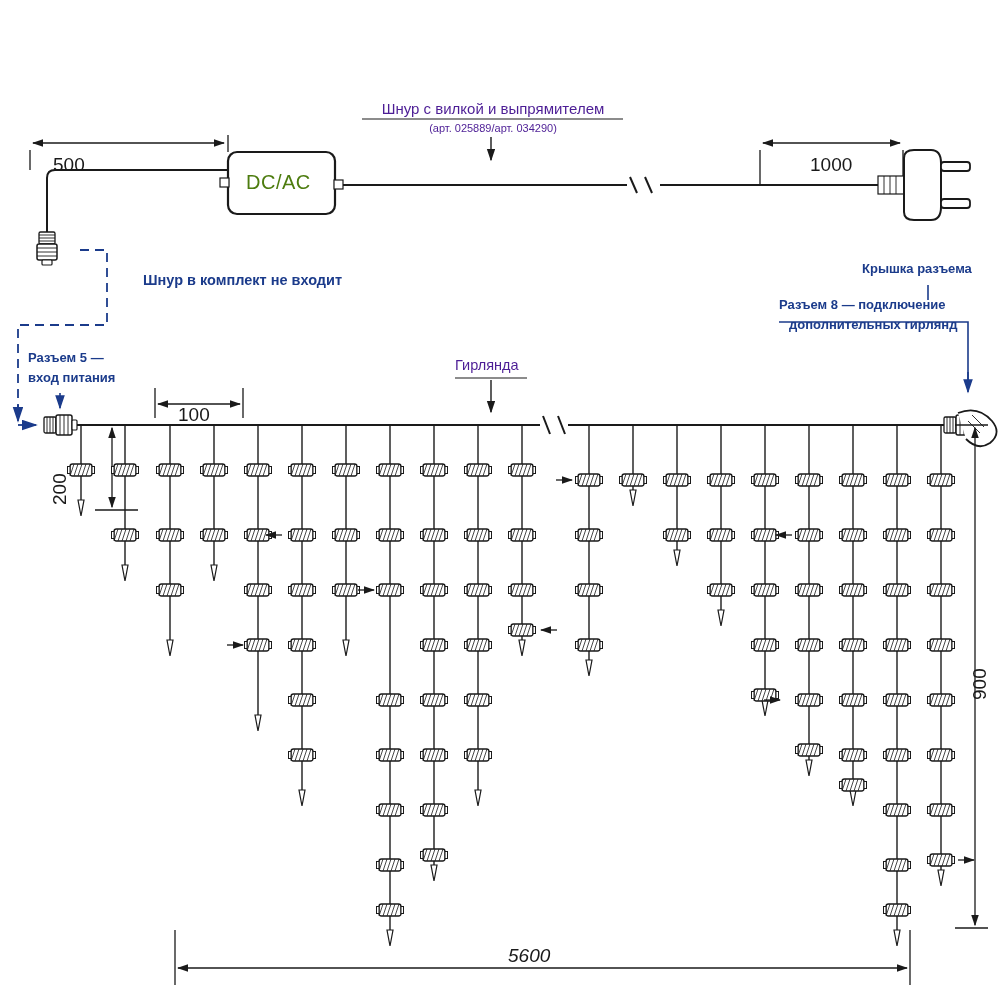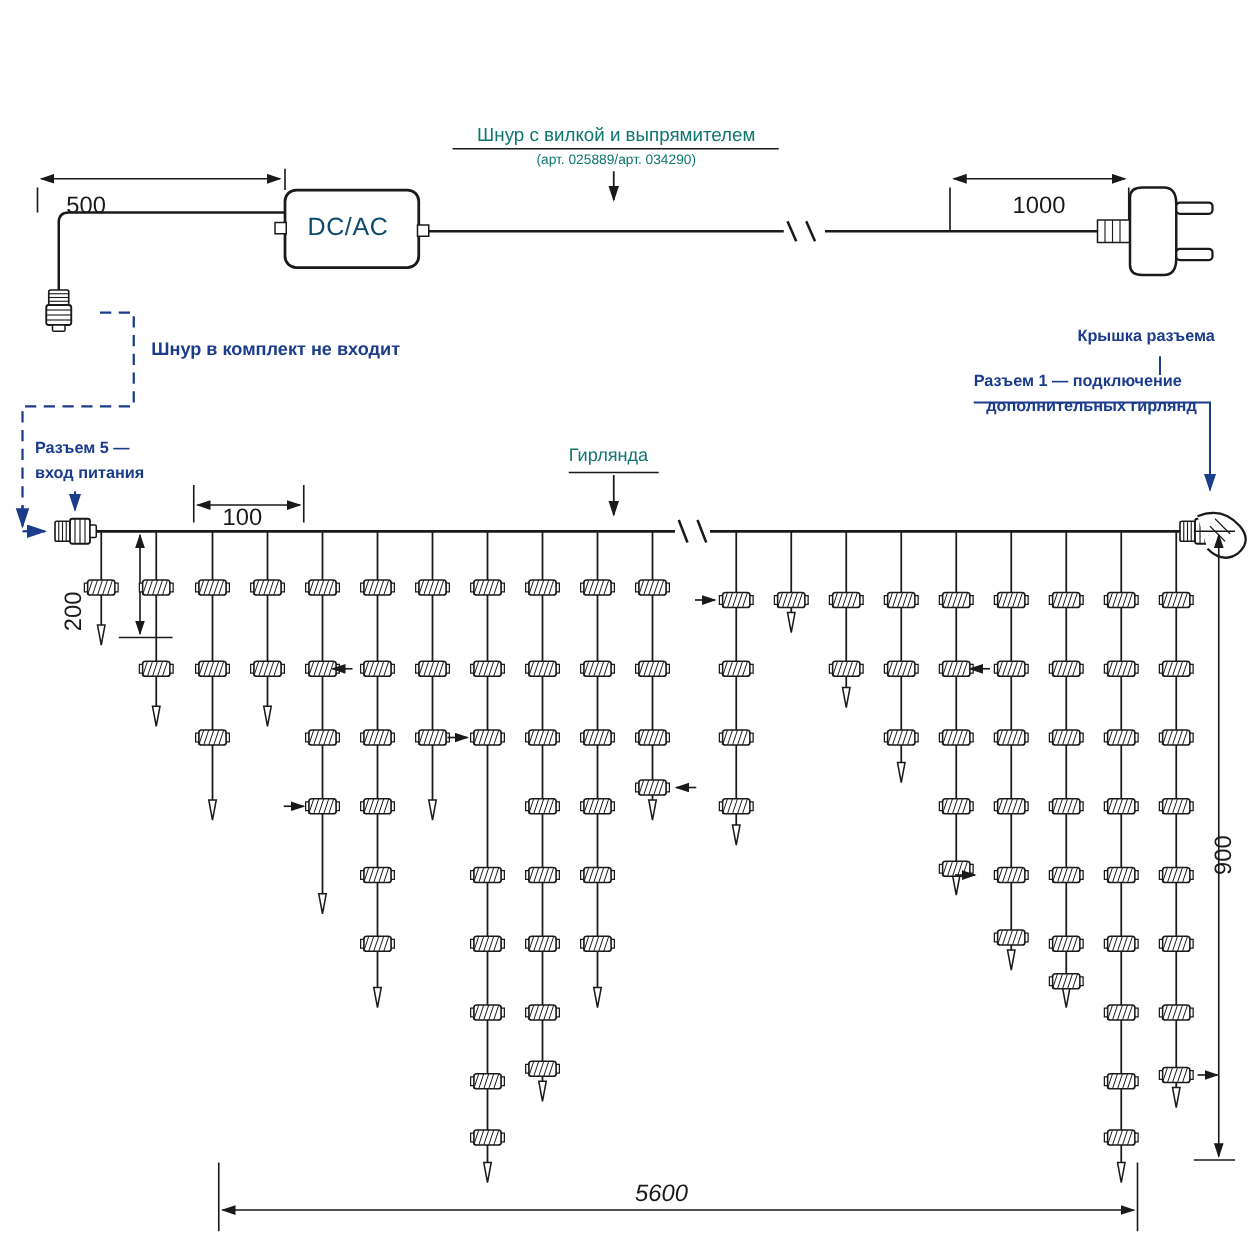--- a/index.html
+++ b/index.html
@@ -19,21 +19,21 @@
   }
   #diagram-svg {
     position: absolute;
     left: 0;
     top: 0;
     width: 1000px;
     height: 1000px;
   }
   .lbl {
     position: absolute;
-    color: #0f766e;
+    color: #4c1d95;
     white-space: nowrap;
     line-height: 1.25;
   }
   .lbl-blue {
     color: #1b3b8b;
     font-weight: bold;
   }
   .dim {
     font-size: 19px;
     color: #1a1a1a;
@@ -52,21 +52,21 @@
   .cap {
     font-size: 13px;
   }
   .rot90 {
     transform: rotate(-90deg);
     transform-origin: left top;
   }
   .dcac {
     position: absolute;
     font-size: 20px;
-    color: #0c4a6e;
+    color: #4d7c0f;
     letter-spacing: 0.5px;
   }
 </style>
 </head>
 <body>
 
 <div id="page">
 
   <svg id="diagram-svg" viewBox="0 0 1000 1000">
     <defs>
@@ -397,28 +397,28 @@
   </svg>
 
   <div class="lbl title-main" style="left:362px; top:100px; width:262px;">Шнур с вилкой и выпрямителем</div>
   <div class="lbl title-sub" style="left:362px; top:122px; width:262px;">(арт. 025889/арт. 034290)</div>
 
   <div class="dcac" style="left:246px; top:171px;">DC/AC</div>
 
   <div class="lbl dim" style="left:53px; top:153px;">500</div>
   <div class="lbl dim" style="left:810px; top:153px;">1000</div>
 
-  <div class="lbl note lbl-blue" style="left:121px; top:271px;">Шнур в комплект не входит</div>
+  <div class="lbl note lbl-blue" style="left:143px; top:271px;">Шнур в комплект не входит</div>
 
   <div class="lbl cap lbl-blue" style="left:28px; top:350px;">Разъем 5 —</div>
   <div class="lbl cap lbl-blue" style="left:28px; top:370px;">вход питания</div>
 
   <div class="lbl cap lbl-blue" style="left:862px; top:261px;">Крышка разъема</div>
 
-  <div class="lbl cap lbl-blue" style="left:779px; top:297px;">Разъем 1 — подключение</div>
+  <div class="lbl cap lbl-blue" style="left:779px; top:297px;">Разъем 8 — подключение</div>
   <div class="lbl cap lbl-blue" style="left:789px; top:317px;">дополнительных гирлянд</div>
 
   <div class="lbl" style="left:455px; top:356px; font-size:14.5px;">Гирлянда</div>
 
   <div class="lbl dim" style="left:178px; top:403px;">100</div>
 
   <div class="lbl dim rot90" style="left:48px; top:505px;">200</div>
 
   <div class="lbl dim rot90" style="left:968px; top:700px;">900</div>
 

